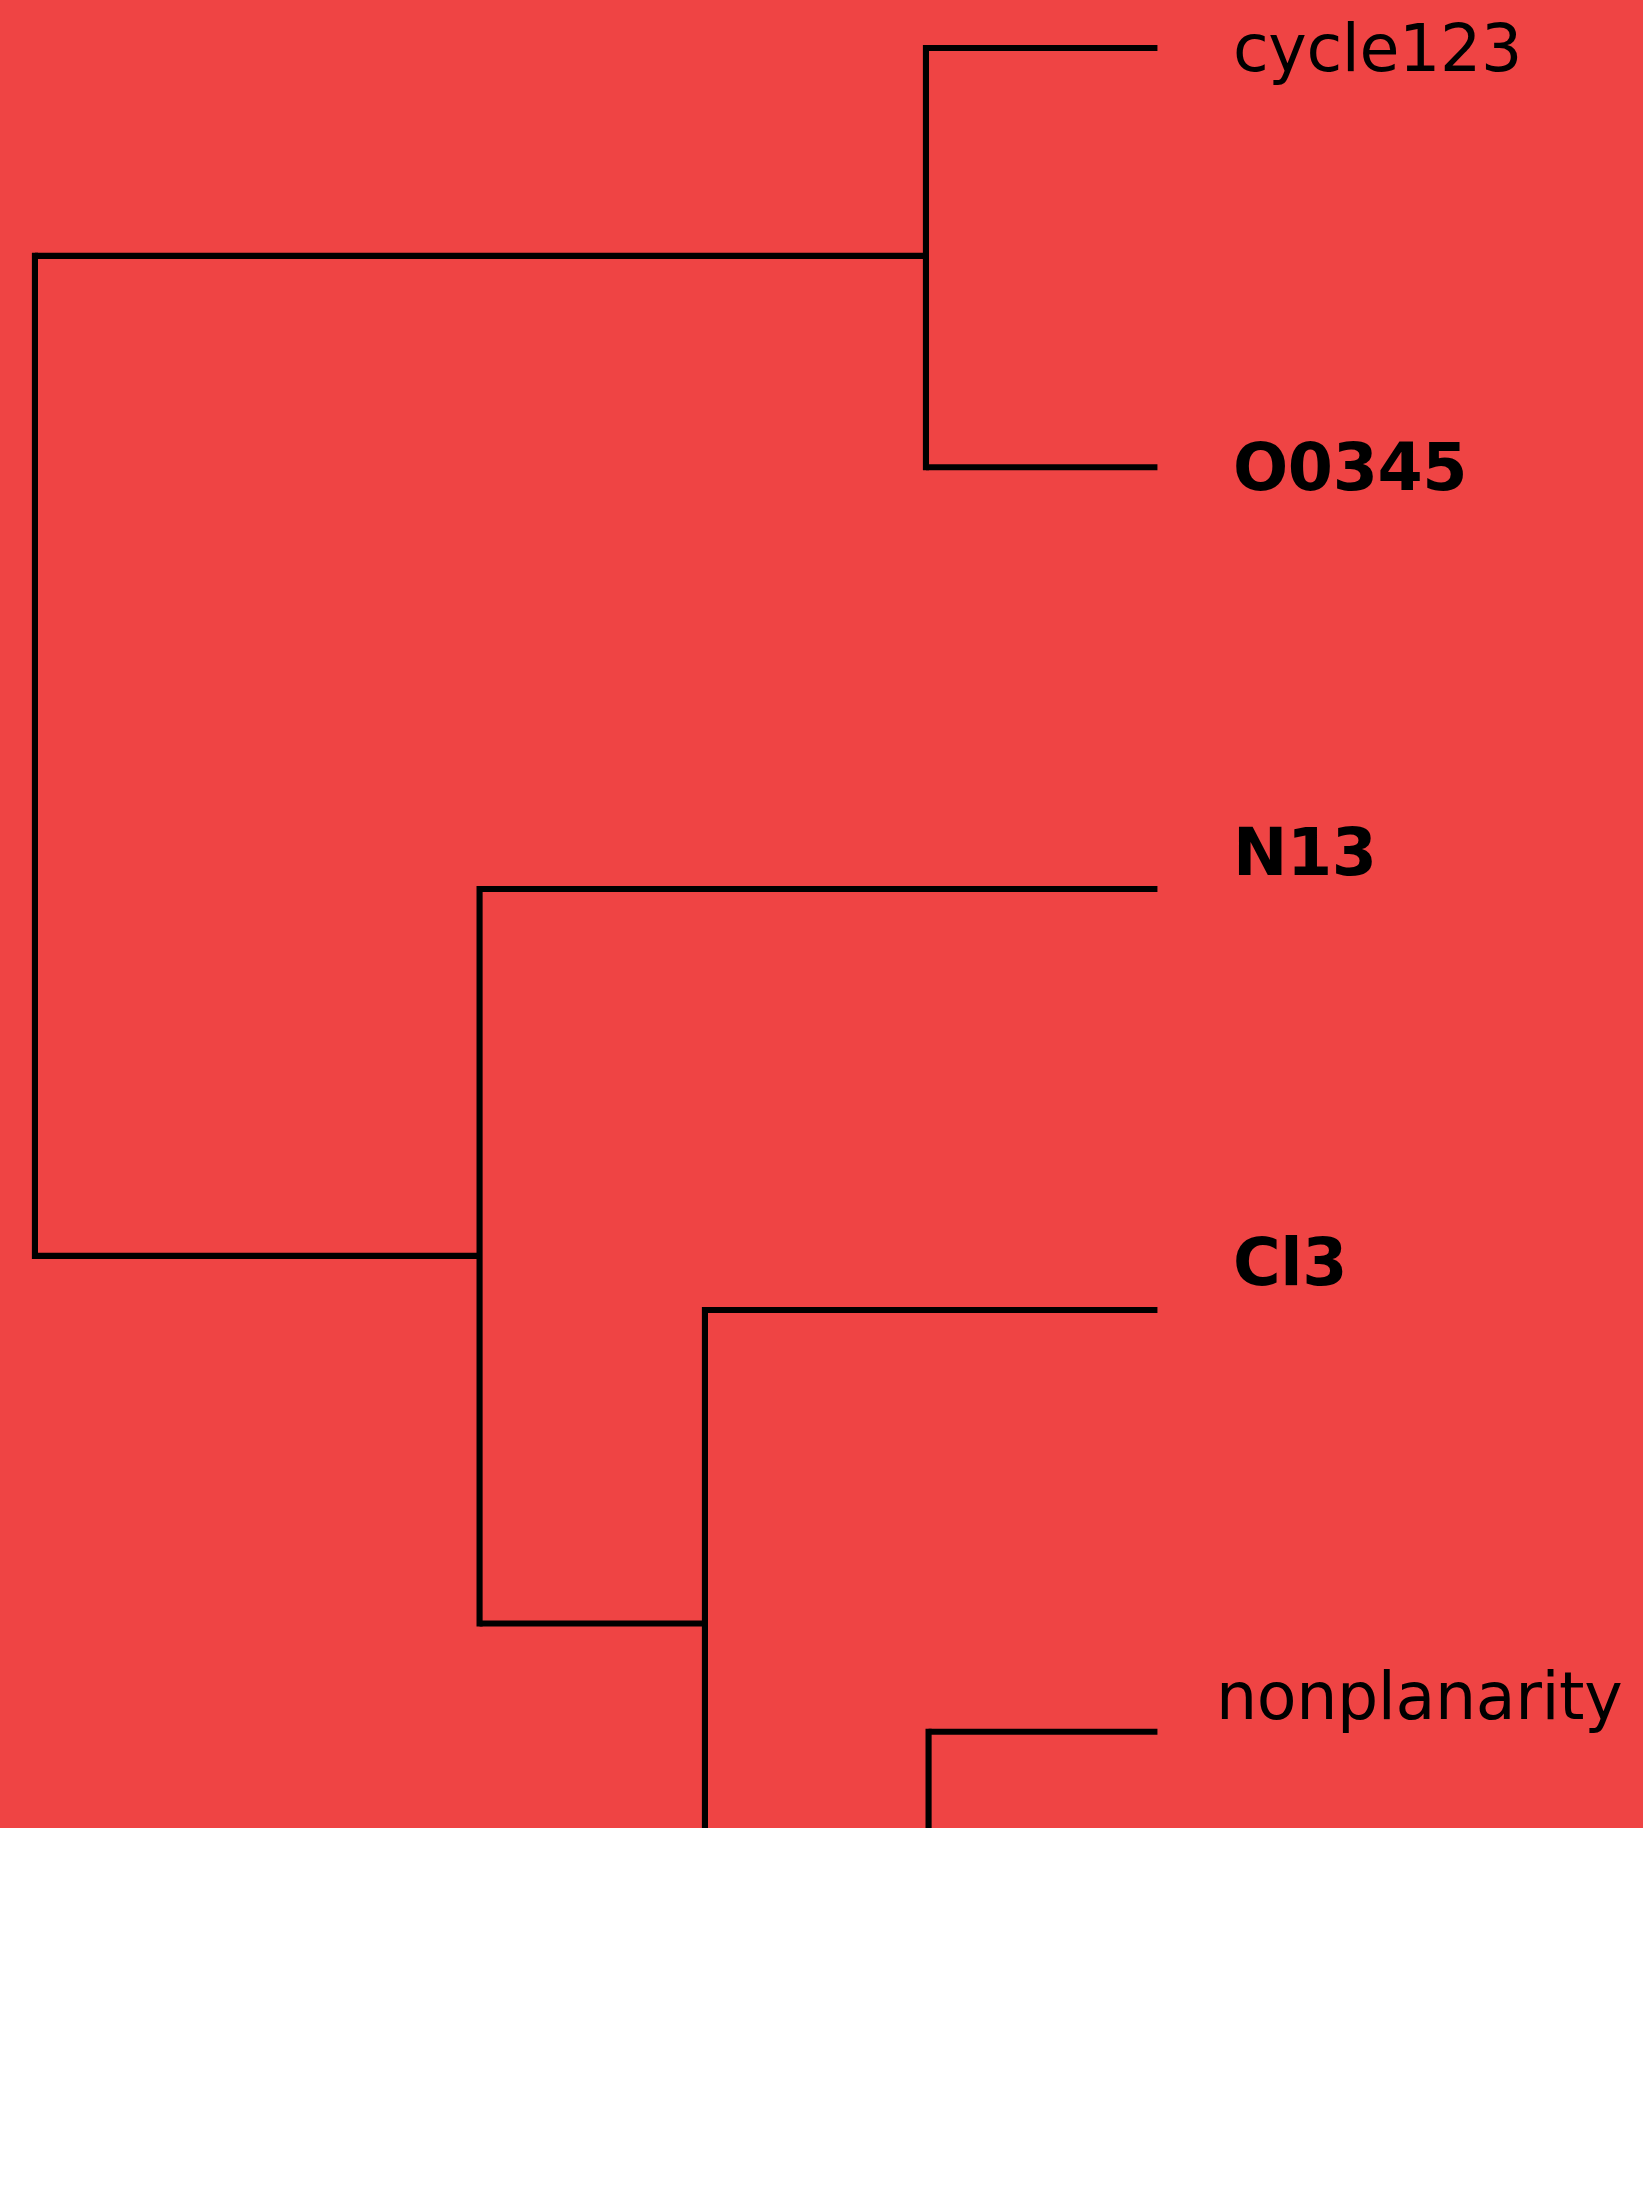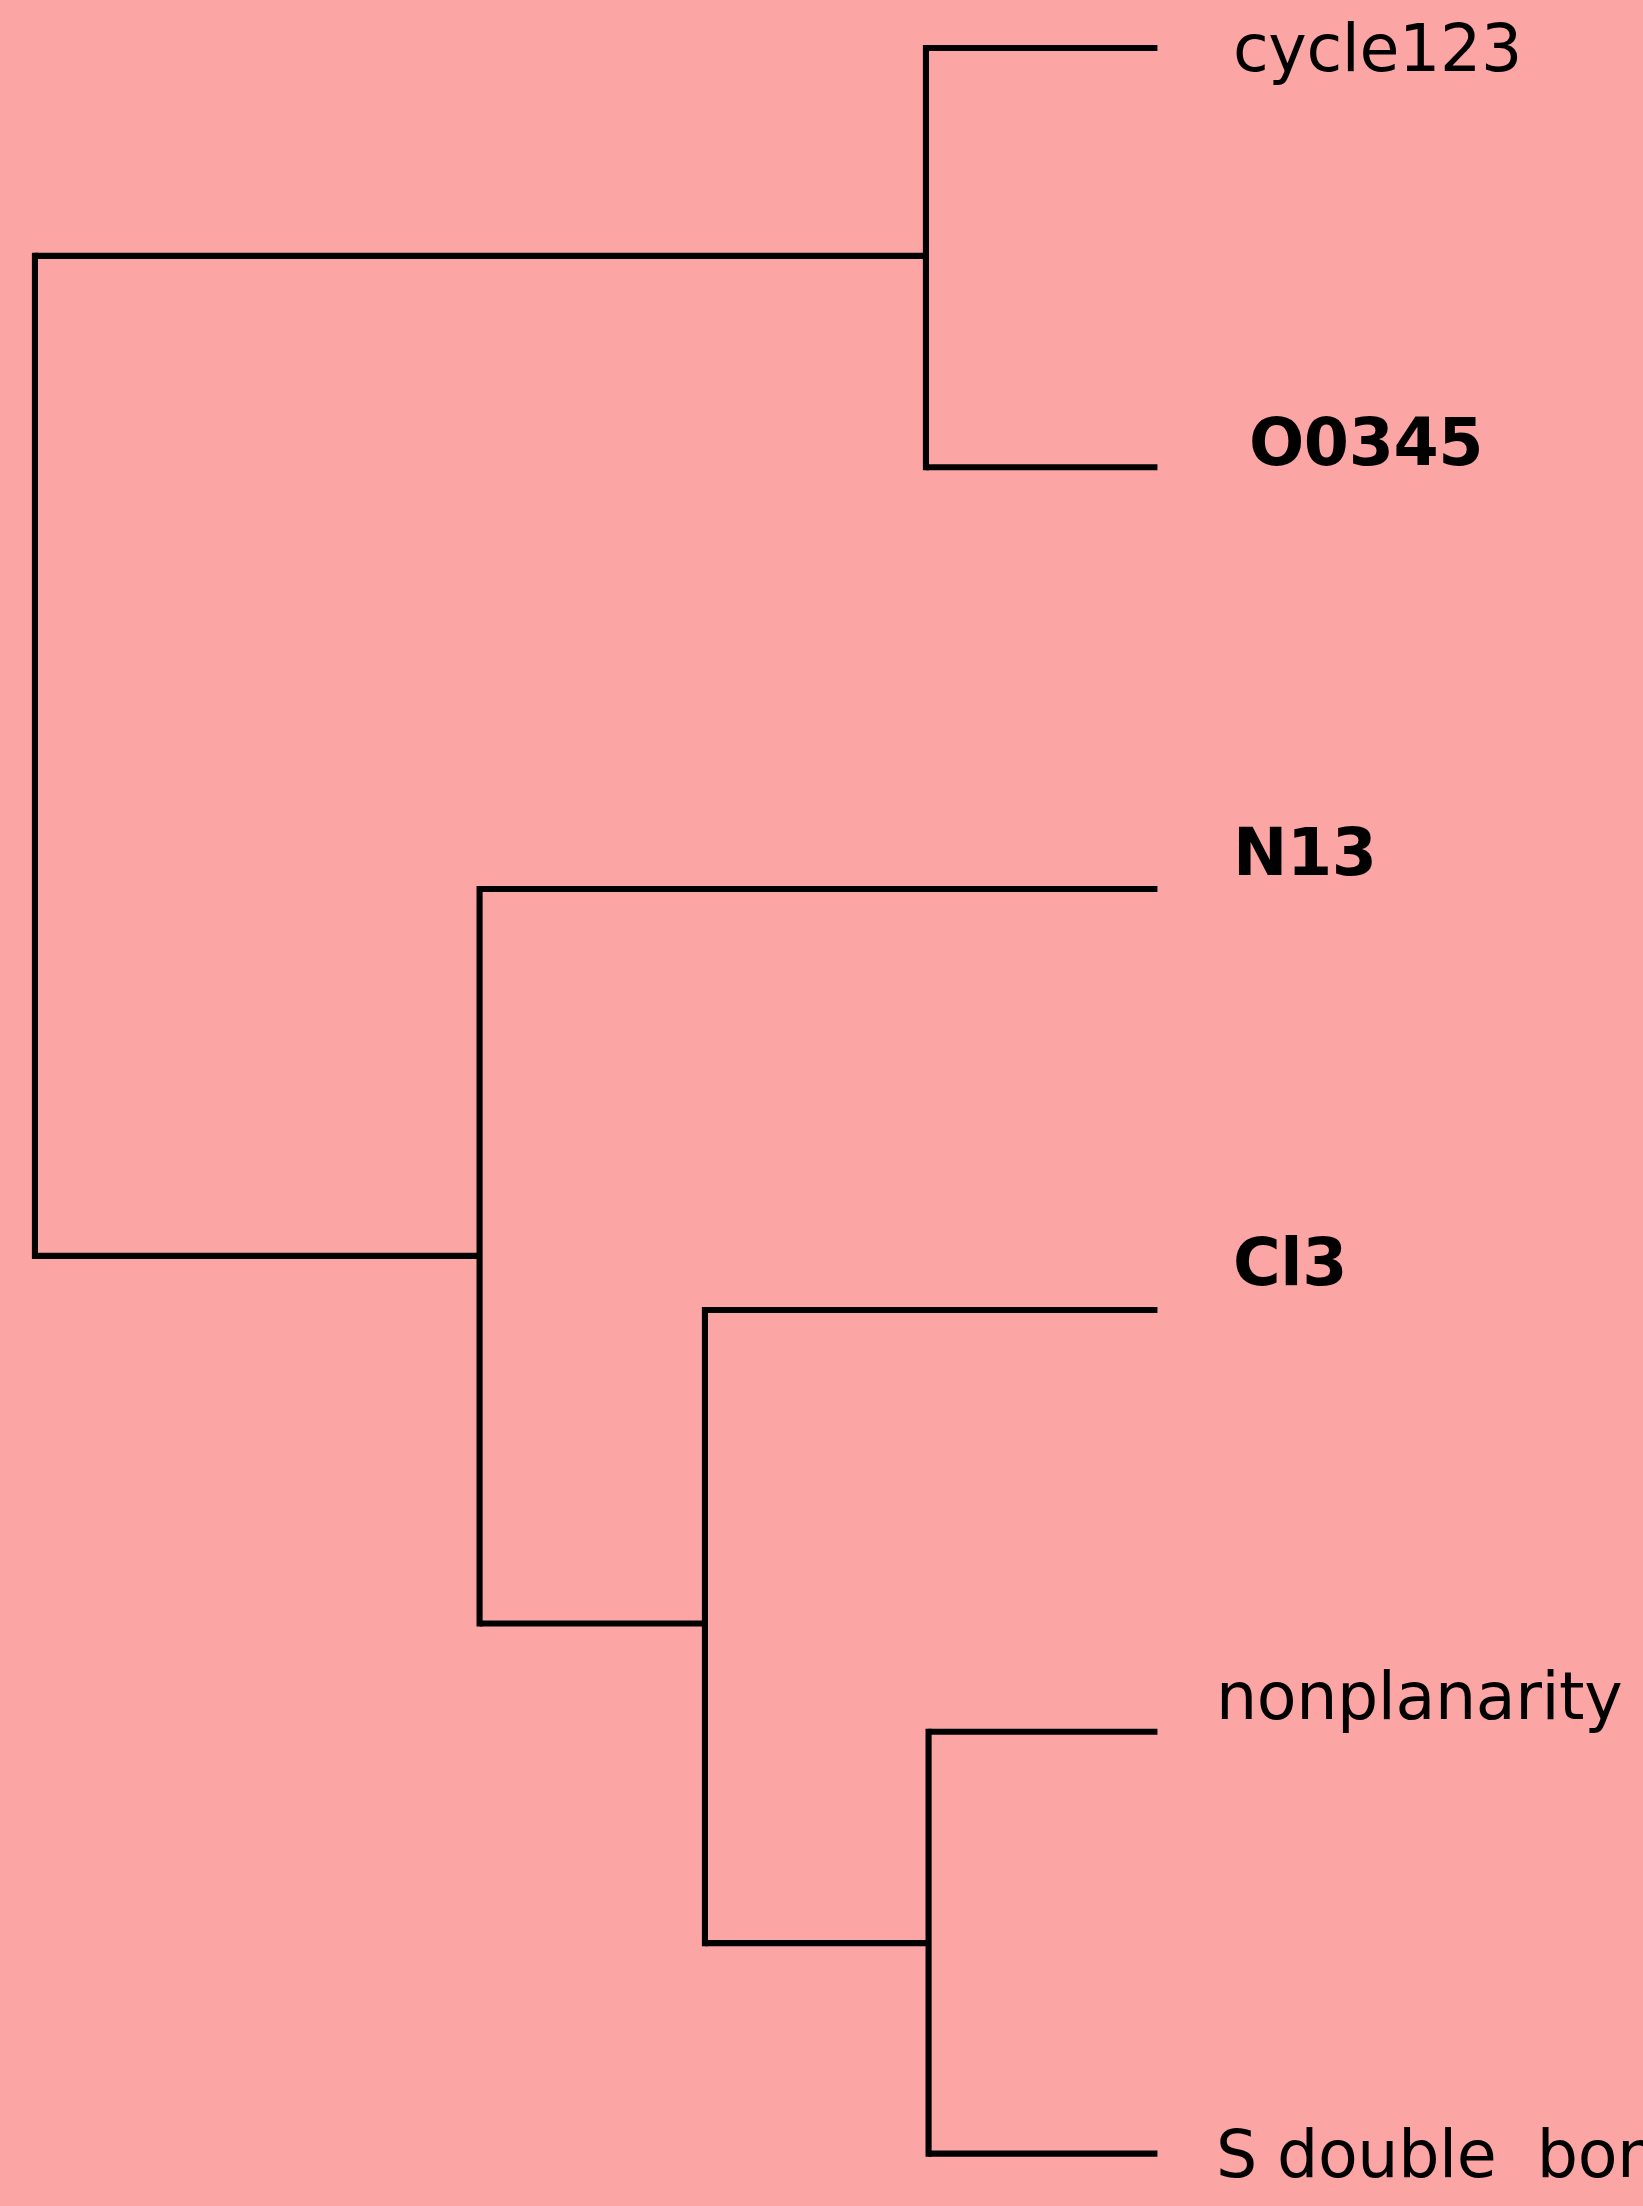--- a/index.html
+++ b/index.html
@@ -7,22 +7,22 @@
     margin: 0;
     padding: 0;
     background: #ffffff;
   }
   body {
     font-family: "DejaVu Sans", sans-serif;
   }
   #stage {
     position: relative;
     width: 1644px;
-    height: 2206px;
-    background: #fca5a5;
+    height: 1828px;
+    background: #ef4444;
     overflow: hidden;
   }
   #tree-svg {
     position: absolute;
     left: 0;
     top: 0;
     width: 1644px;
     height: 2206px;
   }
   .leaf-label {
@@ -65,21 +65,21 @@
         <line x1="1060" y1="535" x2="1325" y2="535" stroke="#000000" stroke-width="7" stroke-linecap="butt"></line>
         <line x1="549" y1="1018" x2="1325" y2="1018" stroke="#000000" stroke-width="7" stroke-linecap="butt"></line>
         <line x1="807" y1="1500" x2="1325" y2="1500" stroke="#000000" stroke-width="7" stroke-linecap="butt"></line>
         <line x1="1063" y1="1983" x2="1325" y2="1983" stroke="#000000" stroke-width="7" stroke-linecap="butt"></line>
         <line x1="1063" y1="2466" x2="1325" y2="2466" stroke="#000000" stroke-width="7" stroke-linecap="butt"></line>
       </g>
   </svg>
 
   <div id="labels-layer">
       <div class="leaf-label regular" style="left: 1233px; top: 48px;">cycle123</div>
-      <div class="leaf-label bold" style="left: 1233px; top: 442px; margin-left: 16px;">O0345</div>
+      <div class="leaf-label bold" style="left: 1233px; top: 467px;">O0345</div>
       <div class="leaf-label bold" style="left: 1233px; top: 852px;">N13</div>
       <div class="leaf-label bold" style="left: 1233px; top: 1262px;">Cl3</div>
       <div class="leaf-label regular" style="left: 1216px; top: 1696px;">nonplanarity</div>
       <div class="leaf-label regular" style="left: 1216px; top: 2154px;">S double  bond</div>
     </div>
 
 </div>
 
 
 </body></html>

